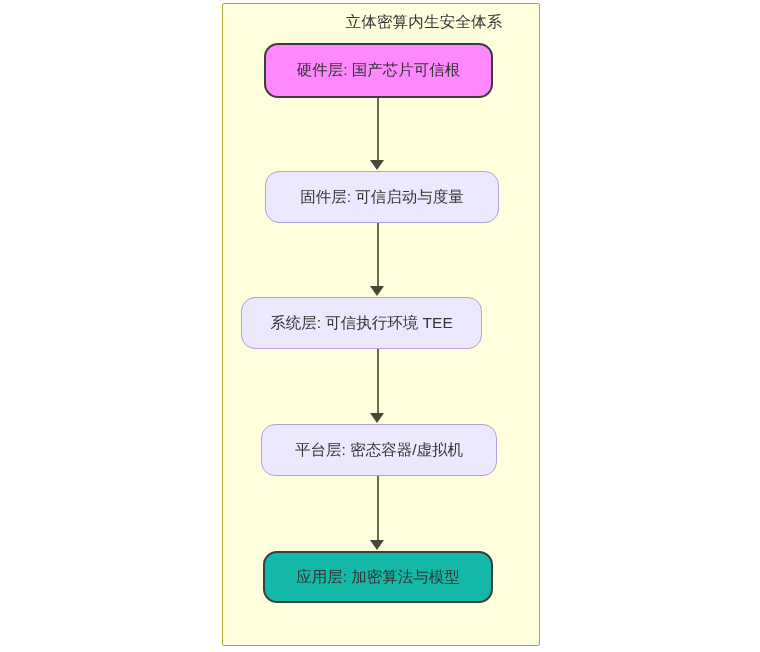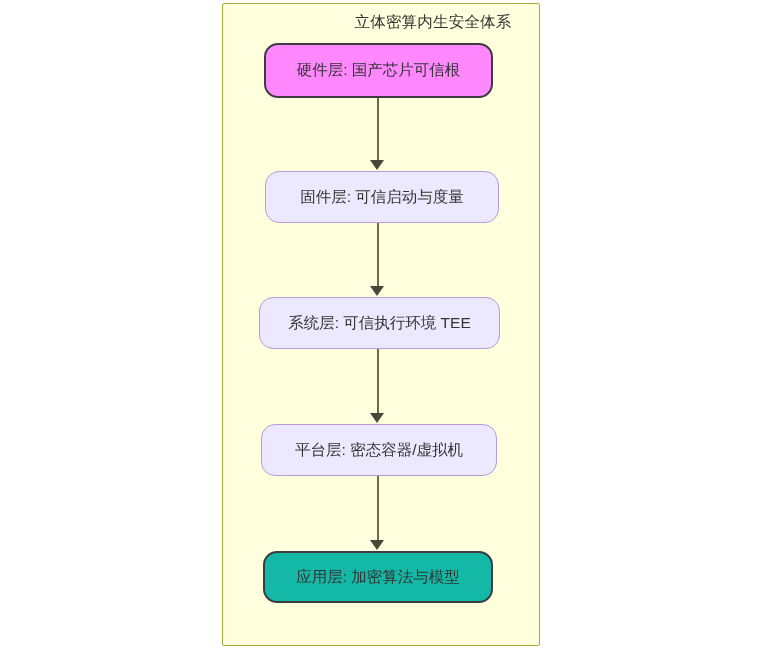--- a/index.html
+++ b/index.html
@@ -28,21 +28,21 @@
     width: 318px;
     height: 643px;
     box-sizing: border-box;
     background: #ffffde;
     border: 1.4px solid #aaaa33;
     border-radius: 2px;
   }
 
   .subgraph-title {
     position: absolute;
-    left: 16px;
+    left: 7px;
     top: 8px;
     width: 100%;
     text-align: center;
     font-size: 15.5px;
     color: #333333;
     letter-spacing: 0.2px;
     white-space: nowrap;
     padding-left: 36px;
   }
 
@@ -72,21 +72,21 @@
   .node-firmware {
     left: 265px;
     top: 171px;
     width: 234px;
     height: 52px;
     background: #ece8fd;
     border: 1.4px solid #b39ddb;
   }
 
   .node-system {
-    left: 259px;
+    left: 241px;
     top: 297px;
     width: 241px;
     height: 52px;
     background: #ece8fd;
     border: 1.4px solid #b39ddb;
   }
 
   .node-platform {
     left: 261px;
     top: 424px;

